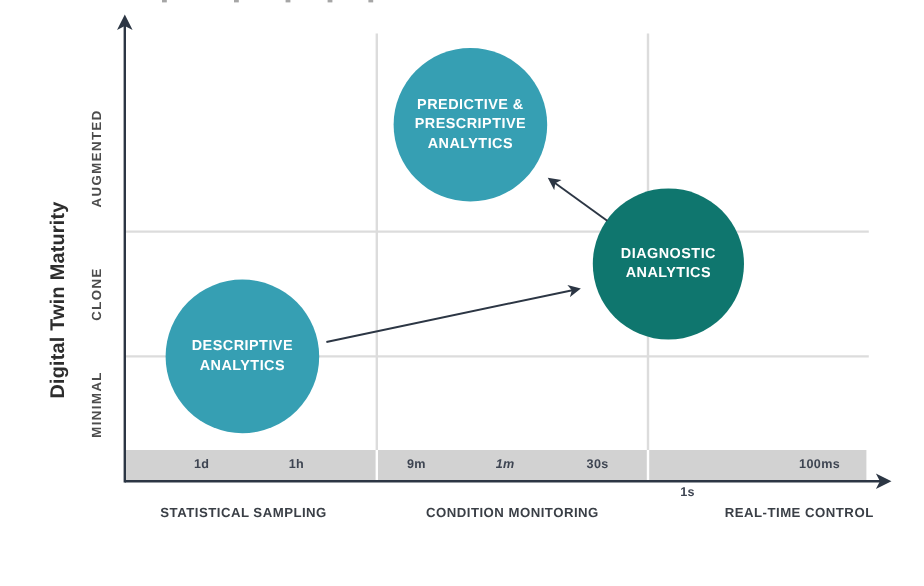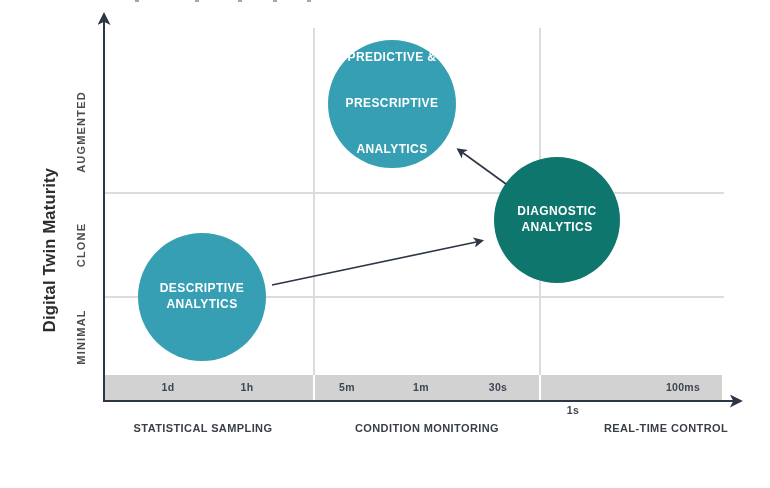--- a/index.html
+++ b/index.html
@@ -54,37 +54,37 @@
       <line x1="540" x2="540" y1="28" y2="375" stroke="#dcdcdc" stroke-width="2"></line>
     </svg>
 
   <div id="bar" class="freq-bar" style="background: rgb(210, 210, 210);">
       <span class="seam" style="left: 209px;"></span>
       <span class="seam" style="left: 435px;"></span>
     </div>
   <div id="bar-ticks">
       <span class="btick" style="left: 148px; top: 387px; color: rgb(62, 69, 82); margin-left: 20px;">1d</span>
       <span class="btick" style="left: 247px; top: 387px; color: rgb(62, 69, 82);">1h</span>
-      <span class="btick" style="left: 347px; top: 387px; color: rgb(62, 69, 82);">5m</span>
-      <span class="btick" style="left: 421px; top: 387px; color: rgb(62, 69, 82);">1m</span>
+      <span class="btick" style="left: 347px; top: 387px; color: rgb(62, 69, 82);">9m</span>
+      <span class="btick" style="left: 421px; top: 387px; color: rgb(62, 69, 82); font-style: italic;">1m</span>
       <span class="btick" style="left: 498px; top: 387px; color: rgb(62, 69, 82);">30s</span>
       <span class="btick" style="left: 573px; top: 410px; color: rgb(62, 69, 82);">1s</span>
       <span class="btick" style="left: 683px; top: 387px; color: rgb(62, 69, 82);">100ms</span>
     </div>
 
   <div id="bubbles">
       <div class="bubble" style="left: 138px; top: 233px; width: 128px; height: 128px; background: rgb(54, 159, 179); color: rgb(255, 255, 255);">
         <div>DESCRIPTIVE</div>
         <div>ANALYTICS</div>
       </div>
       <div class="bubble" style="left: 494px; top: 157px; width: 126px; height: 126px; background: #0f766e; color: rgb(255, 255, 255);">
         <div>DIAGNOSTIC</div>
         <div>ANALYTICS</div>
       </div>
-      <div class="bubble" style="left: 328px; top: 40px; width: 128px; height: 128px; background: rgb(54, 159, 179); color: rgb(255, 255, 255); gap: 30px;">
+      <div class="bubble" style="left: 328px; top: 40px; width: 128px; height: 128px; background: rgb(54, 159, 179); color: rgb(255, 255, 255);">
         <div>PREDICTIVE &amp;</div>
         <div>PRESCRIPTIVE</div>
         <div>ANALYTICS</div>
       </div>
     </div>
 
   <svg id="overlay-svg" class="layer">
     <defs>
       <marker id="ah" viewBox="0 0 10 10" refX="7" refY="5" markerWidth="7" markerHeight="6.5" orient="auto">
         <path d="M0 0 L10 5 L0 10 L2.6 5 Z" fill="#2c3644"></path>

